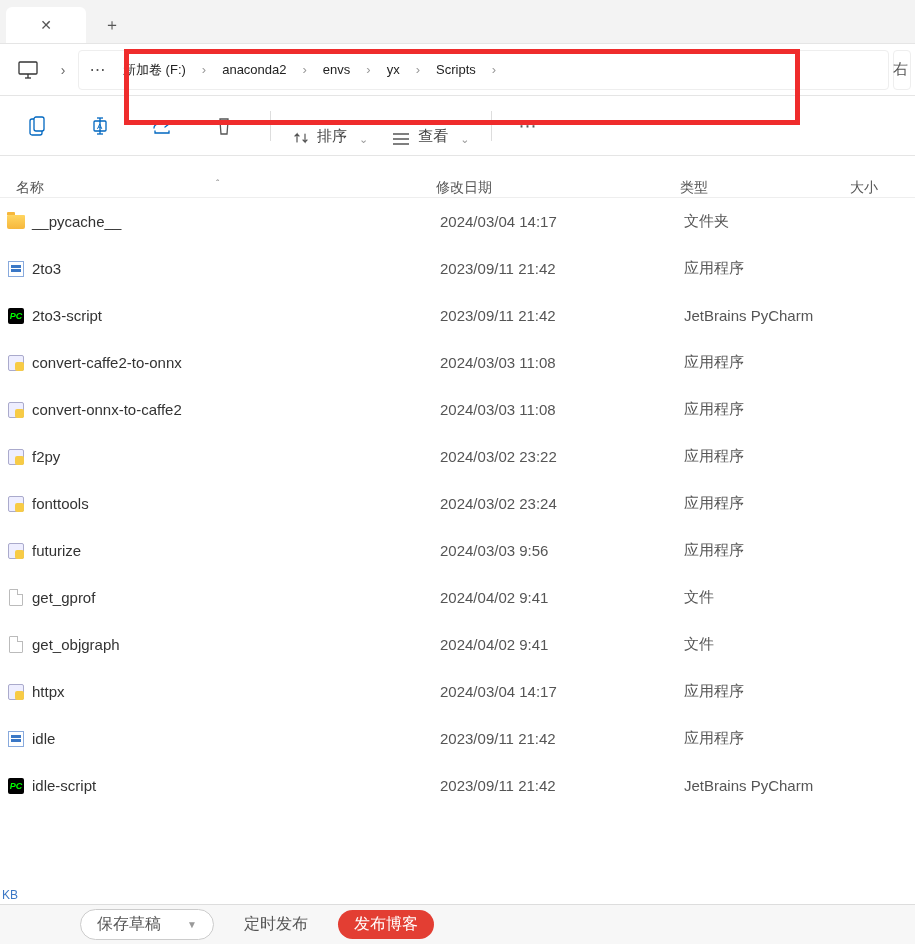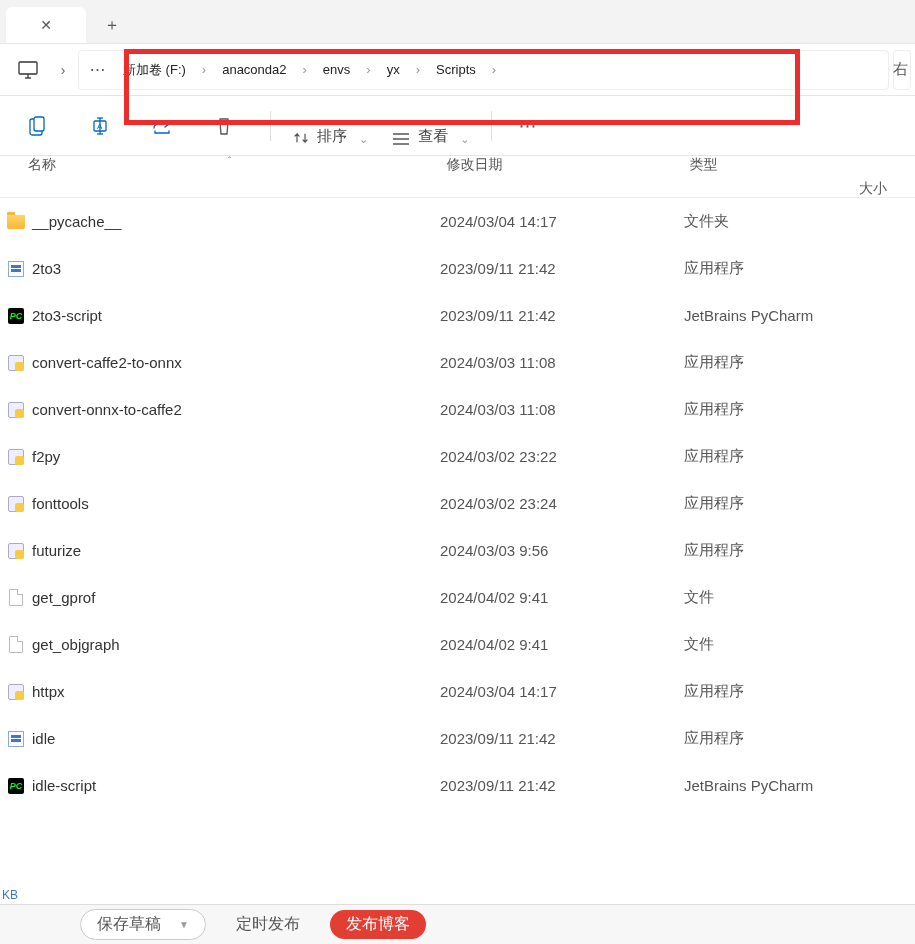--- a/index.html
+++ b/index.html
@@ -140,22 +140,22 @@
       height: 40px;
       color: #444;
       font-size: 15px;
       gap: 8px;
     }
     .tlabeled .chev-sm { font-size: 11px; color: #999; margin-left:4px; }
     
     .colhdr {
       height: 42px;
       display: flex;
-      align-items: flex-start;
-      padding: 0 28px;
+      align-items: flex-end;
+      padding: 0 16px;
       font-size: 14px;
       color: #555;
       border-bottom: 1px solid #eee;
     }
     .col-name { width: 420px; position: relative; }
     .col-date { width: 244px; }
     .col-type { width: 170px; }
     .col-size { flex:1; text-align:left; white-space:nowrap;margin-top:24px; }
     .sort-caret { position:absolute; left: 200px; top: 0; font-size:10px; color:#888; }
     
@@ -215,21 +215,21 @@
       display:flex;
       align-items:center;
       gap: 30px;
       padding-left: 80px;
       font-size: 16px;
       color:#555;
     }
     .bottombtn {
       display:flex;
       align-items:center;
-      gap:14px;
+      gap:22px;
       background:#fff;
       border:1px solid #ccc;
       border-radius:16px;
       padding:4px 16px;
       color:#555;
     }
     .bottombtn .dd { font-size: 10px; color:#999; margin-left:4px;}
     .redpill {
       background:#e33e33;
       color:#fff;

